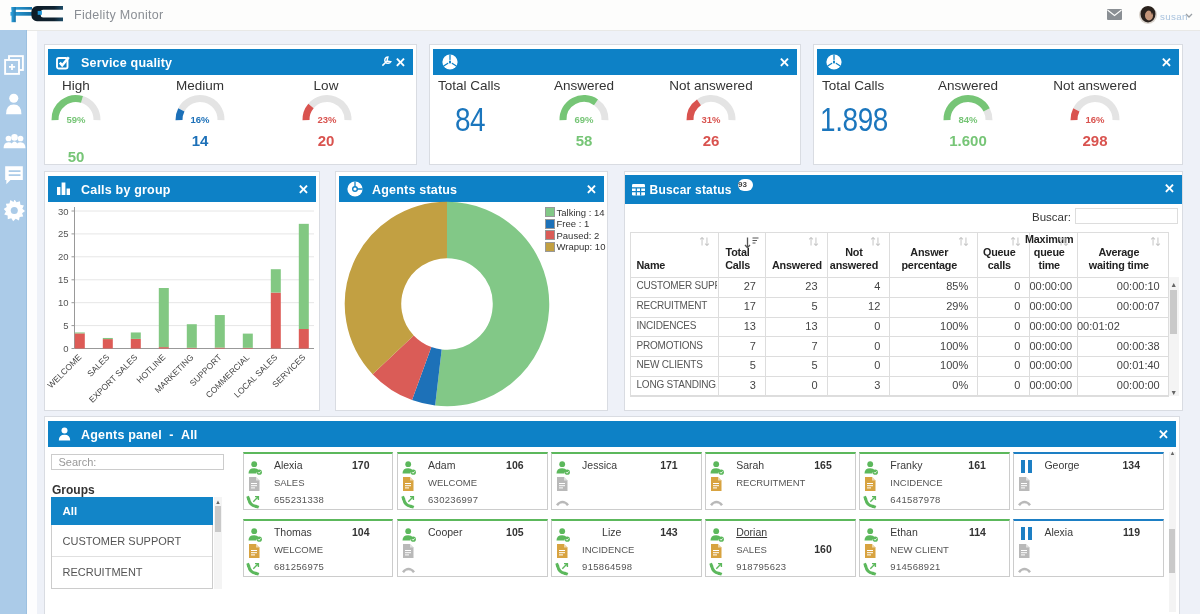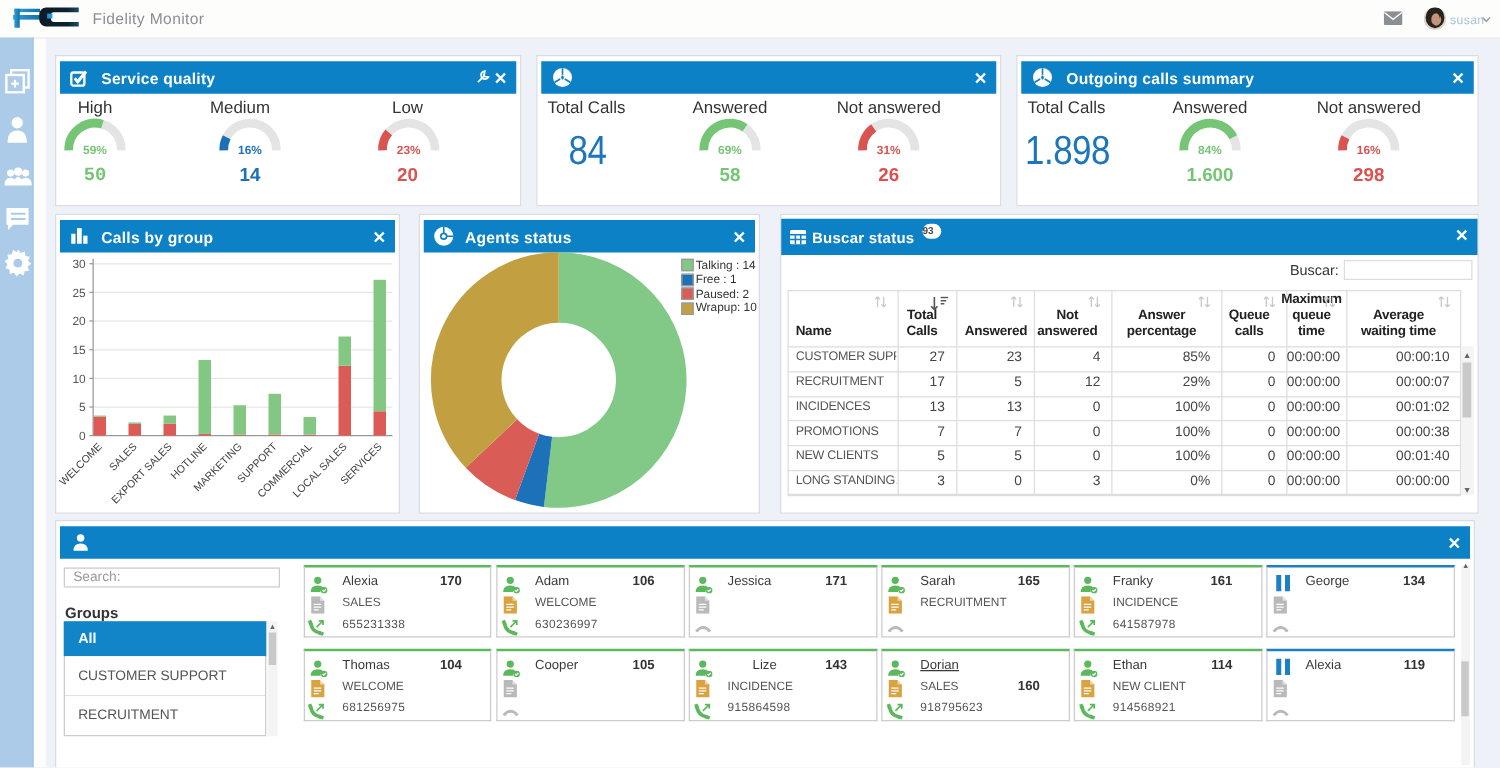--- a/index.html
+++ b/index.html
@@ -85,38 +85,38 @@
       <rect x="1" y="3" width="10.5" height="10.5" rx="1.8" fill="none" stroke="#fff" stroke-width="1.9"></rect>
       <path d="M3.8 7.6 L6.2 10.4 L12.8 2.2" stroke="#fff" stroke-width="2.5" fill="none"></path>
     </svg>
 <div class="ptitle" style="left:33px;">Service quality</div>
 <svg class="abs" style="right:21px;top:7px" width="11" height="11" viewBox="0 0 12 12">
       <path d="M7.5 1 a3.5 3.5 0 1 0 3.2 5.2 L6.5 5.5 Z M6 6 L1.5 10.5" stroke="#fff" stroke-width="1.6" fill="none"></path>
     </svg>
 <div class="pclose">✕</div>
 </div>
 <div class="lbl" style="left:44px;top:78px;width:64px;text-align:center;">High</div>
-<div class="lbl" style="left:168px;top:78px;width:64px;text-align:left;">Medium</div>
+<div class="lbl" style="left:168px;top:78px;width:64px;text-align:center;">Medium</div>
 <div class="lbl" style="left:294px;top:78px;width:64px;text-align:center;">Low</div>
 <svg style="position:absolute;left:45px;top:91px" width="62" height="46">
     <path d="M 36.99 8.37 A 21 21 0 0 1 51.99 29.23" stroke="#e4e4e4" stroke-width="7" fill="none"></path>
     <path d="M 10.01 29.23 A 21 21 0 0 1 36.99 8.37" stroke="#76c576" stroke-width="7" fill="none"></path>
     <text x="31" y="32" text-anchor="middle" font-size="9.5" font-weight="bold" fill="#76c576">59%</text>
   </svg>
 <svg style="position:absolute;left:169px;top:91px" width="62" height="46">
     <path d="M 12.36 18.82 A 21 21 0 0 1 51.99 29.23" stroke="#e4e4e4" stroke-width="7" fill="none"></path>
     <path d="M 10.01 29.23 A 21 21 0 0 1 12.36 18.82" stroke="#1c70b8" stroke-width="7" fill="none"></path>
     <text x="31" y="32" text-anchor="middle" font-size="9.5" font-weight="bold" fill="#1c70b8">16%</text>
   </svg>
 <svg style="position:absolute;left:295.5px;top:91px" width="62" height="46">
     <path d="M 14.99 14.91 A 21 21 0 0 1 51.99 29.23" stroke="#e4e4e4" stroke-width="7" fill="none"></path>
     <path d="M 10.01 29.23 A 21 21 0 0 1 14.99 14.91" stroke="#d9534f" stroke-width="7" fill="none"></path>
     <text x="31" y="32" text-anchor="middle" font-size="9.5" font-weight="bold" fill="#d9534f">23%</text>
   </svg>
-<div class="val" style="left:44px;top:132px;width:64px;color:#76c576;font-family:Liberation Mono, monospace;">50</div>
+<div class="val" style="left:44px;top:148px;width:64px;color:#76c576;">50</div>
 <div class="val" style="left:168px;top:132px;width:64px;color:#1c70b8;">14</div>
 <div class="val" style="left:294px;top:132px;width:64px;color:#d9534f;">20</div>
 <div class="panel" style="left:429px;top:44px;width:372px;height:121px;"></div>
 <div class="phead" style="left:433px;top:49px;width:364px;">
 <svg class="abs" style="left:9px;top:5px" width="16" height="16" viewBox="0 0 16 16">
       <circle cx="8" cy="8" r="7.6" fill="#fff"></circle>
       <path d="M8 8 L8 0.5 M8 8 L1.6 12 M8 8 L14.4 12" stroke="#0d81c6" stroke-width="1.3"></path>
       <circle cx="8" cy="8" r="2.2" fill="#fff"></circle>
       <path d="M8 6.2 a2 2 0 0 1 0 3.6 a2 2 0 0 1 0 -3.6" fill="#0d81c6"></path>
     </svg>
@@ -139,21 +139,20 @@
 <div class="val" style="left:552px;top:132px;width:64px;color:#76c576;">58</div>
 <div class="val" style="left:679px;top:132px;width:64px;color:#d9534f;">26</div>
 <div class="panel" style="left:813px;top:44px;width:370px;height:121px;"></div>
 <div class="phead" style="left:817px;top:49px;width:362px;">
 <svg class="abs" style="left:9px;top:5px" width="16" height="16" viewBox="0 0 16 16">
       <circle cx="8" cy="8" r="7.6" fill="#fff"></circle>
       <path d="M8 8 L8 0.5 M8 8 L1.6 12 M8 8 L14.4 12" stroke="#0d81c6" stroke-width="1.3"></path>
       <circle cx="8" cy="8" r="2.2" fill="#fff"></circle>
       <path d="M8 6.2 a2 2 0 0 1 0 3.6 a2 2 0 0 1 0 -3.6" fill="#0d81c6"></path>
     </svg>
-<div class="ptitle" style="left:36px;">Outgoing calls summary</div>
 <div class="pclose">✕</div>
 </div>
 <div class="lbl" style="left:822px;top:78px;">Total Calls</div>
 <div class="abs" style="left:813px;top:101.5px;width:82px;text-align:center;font-size:32.5px;font-weight:400;color:#1b76bd;transform:scaleX(0.86);letter-spacing:-0.5px;">1.898</div>
 <div class="lbl" style="left:936px;top:78px;width:64px;text-align:center;">Answered</div>
 <div class="lbl" style="left:1043px;top:78px;width:104px;text-align:center;">Not answered</div>
 <svg style="position:absolute;left:937px;top:91px" width="62" height="46">
     <path d="M 49.64 18.82 A 21 21 0 0 1 51.99 29.23" stroke="#e4e4e4" stroke-width="7" fill="none"></path>
     <path d="M 10.01 29.23 A 21 21 0 0 1 49.64 18.82" stroke="#76c576" stroke-width="7" fill="none"></path>
     <text x="31" y="32" text-anchor="middle" font-size="9.5" font-weight="bold" fill="#76c576">84%</text>
@@ -334,21 +333,21 @@
 <div class="abs" style="left:977.2px;top:300.0px;width:43.2px;font-size:11px;color:#444;text-align:right;">0</div>
 <div class="abs" style="left:1029.4px;top:300.0px;width:38.6px;font-size:11px;color:#444;text-align:right;">00:00:00</div>
 <div class="abs" style="left:1077.0px;top:300.0px;width:82.7px;font-size:11px;color:#444;text-align:right;">00:00:07</div>
 <div class="abs" style="left:636.5px;top:319.8px;width:80.8px;font-size:10px;letter-spacing:-0.2px;color:#555;white-space:nowrap;overflow:hidden;">INCIDENCES</div>
 <div class="abs" style="left:718.3px;top:319.8px;width:37.6px;font-size:11px;color:#444;text-align:right;">13</div>
 <div class="abs" style="left:764.9px;top:319.8px;width:52.7px;font-size:11px;color:#444;text-align:right;">13</div>
 <div class="abs" style="left:826.6px;top:319.8px;width:53.7px;font-size:11px;color:#444;text-align:right;">0</div>
 <div class="abs" style="left:889.3px;top:319.8px;width:78.9px;font-size:11px;color:#444;text-align:right;">100%</div>
 <div class="abs" style="left:977.2px;top:319.8px;width:43.2px;font-size:11px;color:#444;text-align:right;">0</div>
 <div class="abs" style="left:1029.4px;top:319.8px;width:38.6px;font-size:11px;color:#444;text-align:right;">00:00:00</div>
-<div class="abs" style="left:1077.0px;top:319.8px;width:82.7px;font-size:11px;color:#444;text-align:right;">00:01:02</div>
+<div class="abs" style="left:1077.0px;top:319.8px;width:82.7px;font-size:11px;color:#444;text-align:left;">00:01:02</div>
 <div class="abs" style="left:636.5px;top:339.6px;width:80.8px;font-size:10px;letter-spacing:-0.2px;color:#555;white-space:nowrap;overflow:hidden;">PROMOTIONS</div>
 <div class="abs" style="left:718.3px;top:339.6px;width:37.6px;font-size:11px;color:#444;text-align:right;">7</div>
 <div class="abs" style="left:764.9px;top:339.6px;width:52.7px;font-size:11px;color:#444;text-align:right;">7</div>
 <div class="abs" style="left:826.6px;top:339.6px;width:53.7px;font-size:11px;color:#444;text-align:right;">0</div>
 <div class="abs" style="left:889.3px;top:339.6px;width:78.9px;font-size:11px;color:#444;text-align:right;">100%</div>
 <div class="abs" style="left:977.2px;top:339.6px;width:43.2px;font-size:11px;color:#444;text-align:right;">0</div>
 <div class="abs" style="left:1029.4px;top:339.6px;width:38.6px;font-size:11px;color:#444;text-align:right;">00:00:00</div>
 <div class="abs" style="left:1077.0px;top:339.6px;width:82.7px;font-size:11px;color:#444;text-align:right;">00:00:38</div>
 <div class="abs" style="left:636.5px;top:359.4px;width:80.8px;font-size:10px;letter-spacing:-0.2px;color:#555;white-space:nowrap;overflow:hidden;">NEW CLIENTS</div>
 <div class="abs" style="left:718.3px;top:359.4px;width:37.6px;font-size:11px;color:#444;text-align:right;">5</div>
@@ -369,20 +368,21 @@
 <div class="abs" style="left:1168.7px;top:277px;width:10px;height:119px;background:#f4f4f4;"></div>
 <div class="abs" style="left:1170.2px;top:281px;width:7px;font-size:7px;color:#666;text-align:center;">▲</div>
 <div class="abs" style="left:1170.2px;top:389px;width:7px;font-size:7px;color:#666;text-align:center;">▼</div>
 <div class="abs" style="left:1170.2px;top:290px;width:7px;height:44px;background:#c9c9c9;"></div>
 <div class="panel" style="left:44px;top:416px;width:1136px;height:230px;"></div>
 <div class="phead" style="left:48px;top:421px;width:1128px;">
 <svg class="abs" style="left:10px;top:6px" width="13" height="14" viewBox="0 0 13 14">
       <circle cx="6.5" cy="3.4" r="3" fill="#fff"></circle>
       <path d="M0.8 13.5 q0 -5.8 5.7 -5.8 q5.7 0 5.7 5.8 z" fill="#fff"></path>
     </svg>
+<div class="ptitle" style="left:33px;">Agents panel&nbsp; - &nbsp;All</div>
 <div class="pclose">✕</div>
 </div>
 <div class="abs" style="left:50.5px;top:453.5px;width:173px;height:16px;background:#fff;border:1px solid #ccc;box-sizing:border-box;font-size:11px;color:#999;line-height:14px;padding-left:7px;">Search:</div>
 <div class="abs" style="left:52px;top:483px;font-size:12px;font-weight:bold;color:#333;">Groups</div>
 <div class="abs" style="left:50.5px;top:497px;width:162px;height:92px;background:#fff;border:1px solid #ccc;box-sizing:border-box;"></div>
 <div class="abs" style="left:50.5px;top:497px;width:162px;height:28px;background:#1285c8;color:#fff;font-size:11.5px;font-weight:bold;line-height:28px;padding-left:12px;box-sizing:border-box;">All</div>
 <div class="abs" style="left:51.5px;top:525px;width:160px;height:32px;background:#fff;border-bottom:1px solid #e0e0e0;color:#555;font-size:11px;line-height:32px;padding-left:11px;box-sizing:border-box;">CUSTOMER SUPPORT</div>
 <div class="abs" style="left:51.5px;top:557px;width:160px;height:31px;background:#fff;color:#555;font-size:11px;line-height:31px;padding-left:11px;box-sizing:border-box;">RECRUITMENT</div>
 <div class="abs" style="left:214px;top:497px;width:8px;height:92px;background:#f4f4f4;"></div>
 <div class="abs" style="left:215px;top:499px;width:6px;font-size:6px;color:#666;text-align:center;">▲</div>

